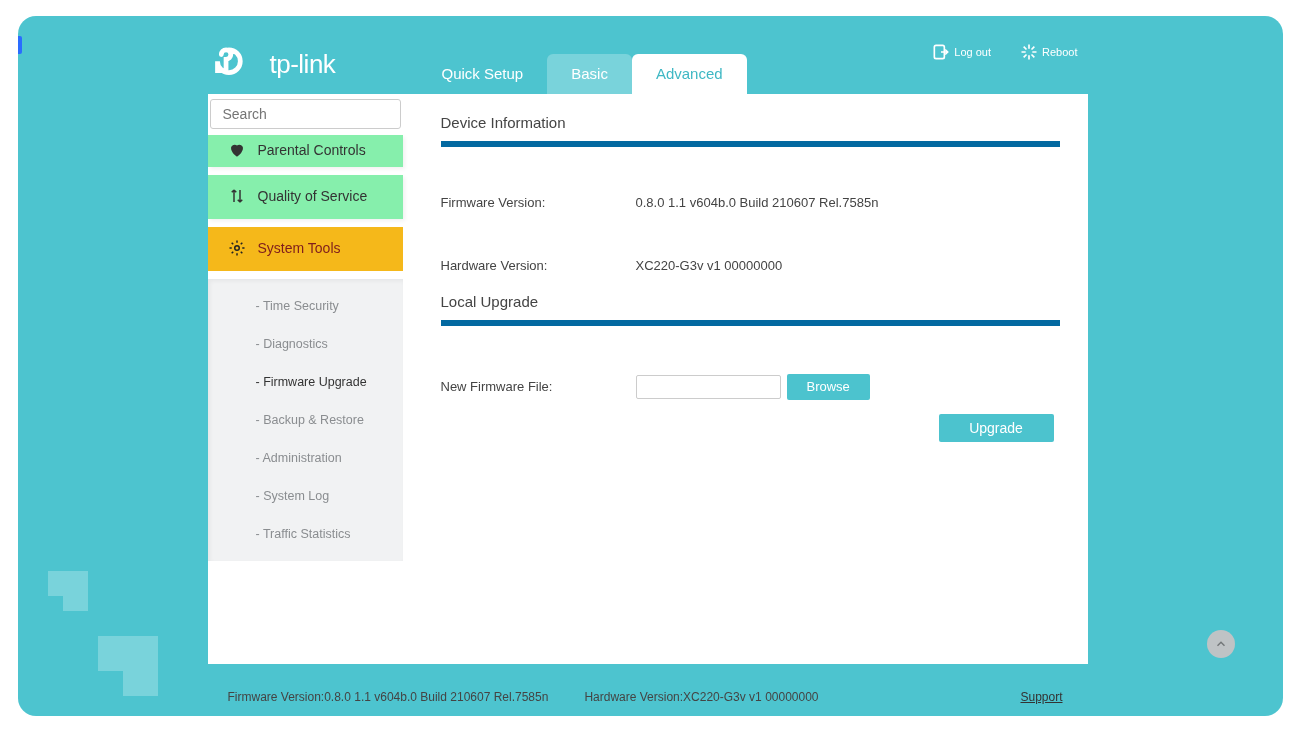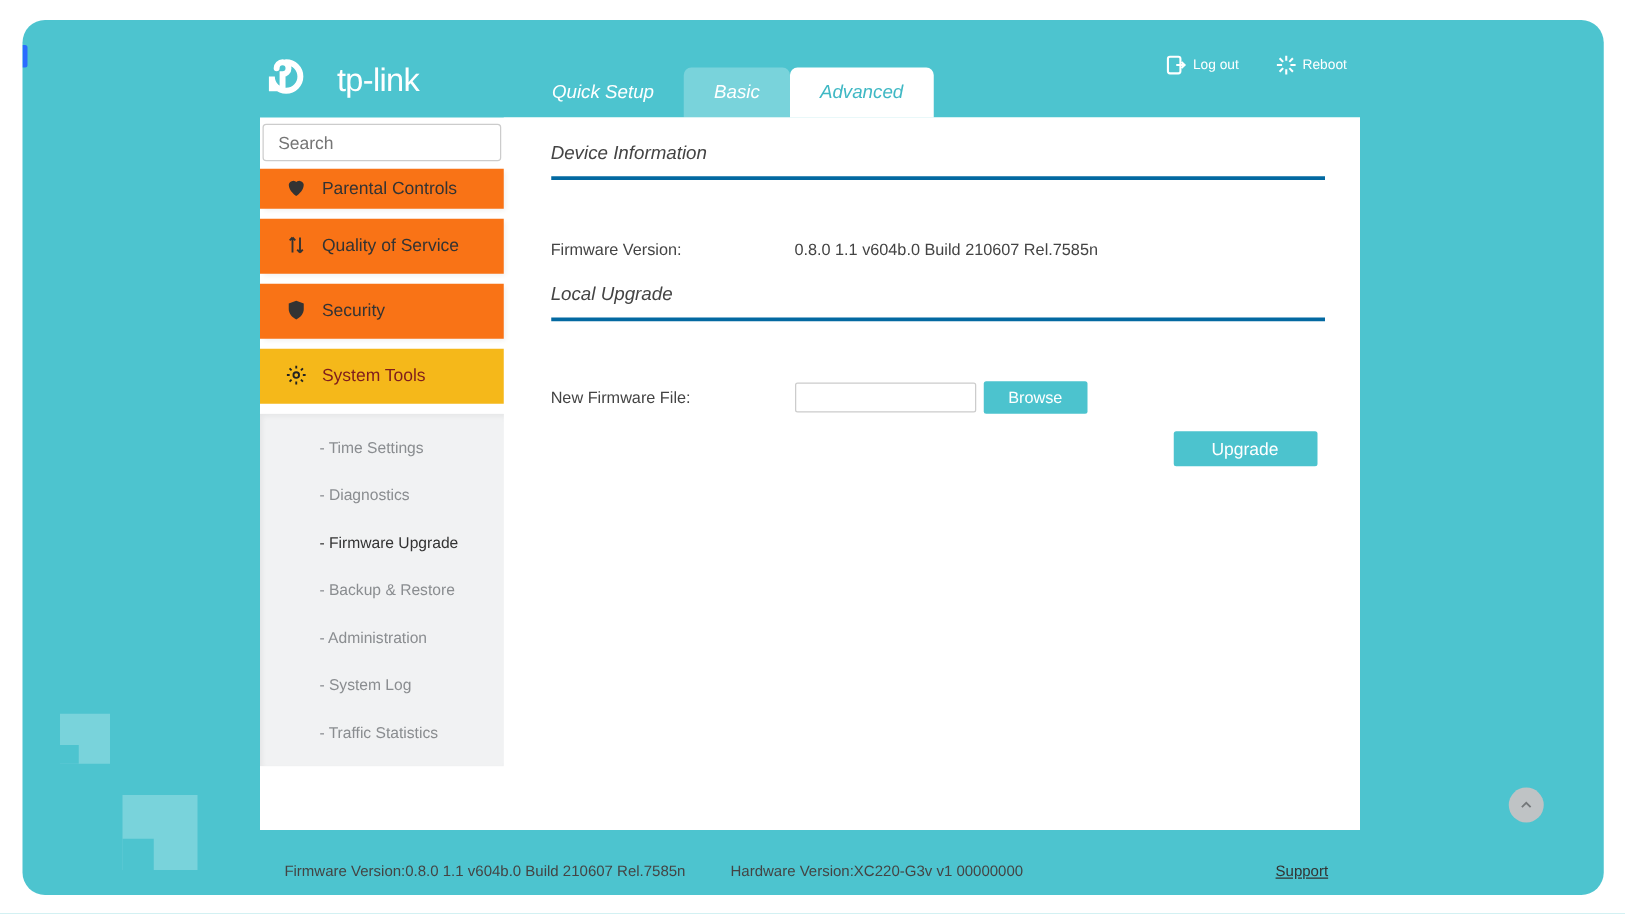--- a/index.html
+++ b/index.html
@@ -36,21 +36,21 @@
   }
   .logo {
     width: 210px; height: 58px;
     display: flex; align-items: center;
     color: #fff;
     gap: 24px;
   }
   .logo svg { width: 38px; height: 38px; }
   .logo-text { font-size: 26px; color: #fff; font-weight: 400; letter-spacing: -0.5px;}
 
-  .tabs { display: flex; align-items: center; height: 40px; margin-left: 0px; font-style: italic;}
+  .tabs { display: flex; align-items: center; height: 40px; margin-left: 0px;}
   .tab {
     padding: 0 24px;
     height: 40px;
     display: flex; align-items: center;
     color: #fff; font-size: 15px;
     cursor: pointer;
     border-radius: 6px 6px 0 0;
   }
   .tab.dim { background: rgba(255,255,255,0.25); color: #fff;}
   .tab.active {
@@ -91,21 +91,21 @@
     height:30px;
     margin: 0 2px 6px 2px;
     display:flex; align-items:center;
     padding:0 6px;
   }
   .search-wrap svg{width:18px;height:18px;stroke:#3fb8c4;fill:none;stroke-width:2;}
   .search-wrap input{
     border:none;outline:none;flex:1;font-size:14px;color:#15803d;margin-left:6px;background:transparent;
   }
   .nav-item{
-    background:#f97316;
+    background:#86efac;
     border-bottom:1px solid transparent;
     margin-bottom:8px;
     height:44px;
     display:flex; align-items:center;
     padding-left:20px;
     color:#333; font-size:14px;
     cursor:pointer;
     gap:12px;
     box-shadow: 2px 2px 4px rgba(0,0,0,0.06);
   }
@@ -135,23 +135,22 @@
   
   .main {
     flex:1;
     background:#fff;
     padding: 20px 28px 20px 38px;
     min-height: 540px;
   }
   .section-title{
     font-size:15px; color:#444;
     padding-bottom:10px;
-    border-bottom:3px solid #0369a1;
+    border-bottom:6px solid #0369a1;
     margin-bottom:14px;
-    font-style:italic;
   }
   .row{
     display:flex; align-items:center;
     font-size:13px; color:#444;
     margin-bottom: 14px;
     margin-top: 48px;
   }
   .row .label{ width:195px; color:#444;}
   .row .val{ color:#444;}
   .file-input{
@@ -259,51 +258,49 @@
               <path d="M12 21s-8-5-8-12a5 5 0 0 1 8-3 5 5 0 0 1 8 3c0 7-8 12-8 12z"></path>
             </svg>
           <span>Parental Controls</span>
         </div>
         <div class="nav-item">
           <svg viewBox="0 0 24 24">
               <path d="M8 4v16M8 4l-3 3M8 4l3 3 M16 20V4M16 20l-3-3M16 20l3-3" fill="none" stroke="#333" stroke-width="2"></path>
             </svg>
           <span>Quality of Service</span>
         </div>
-        <div class="nav-item">
-          <svg viewBox="0 0 24 24">
-              <path d="M12 2l8 3v6c0 5-3.5 9-8 11-4.5-2-8-6-8-11V5l8-3z"></path>
-            </svg>
-          <span>Security</span>
-        </div>
         <div class="nav-item active-cat">
           <svg viewBox="0 0 24 24">
               <circle cx="12" cy="12" r="3" fill="none" stroke="#222" stroke-width="2"></circle>
               <path d="M12 2v3M12 19v3M2 12h3M19 12h3M4.9 4.9l2.1 2.1M17 17l2.1 2.1M4.9 19.1L7 17M17 7l2.1-2.1" stroke="#222" stroke-width="2"></path>
             </svg>
           <span>System Tools</span>
         </div>
 
         <div class="sub-pane">
-          <div class="sub-item">- Time Settings</div>
+          <div class="sub-item">- Time Security</div>
           <div class="sub-item">- Diagnostics</div>
           <div class="sub-item current">- Firmware Upgrade</div>
           <div class="sub-item">- Backup &amp; Restore</div>
           <div class="sub-item">- Administration</div>
           <div class="sub-item">- System Log</div>
           <div class="sub-item">- Traffic Statistics</div>
         </div>
       </div>
 
       <div class="main">
         <div class="section-title">Device Information</div>
         <div class="row">
           <span class="label">Firmware Version:</span>
           <span class="val">0.8.0 1.1 v604b.0 Build 210607 Rel.7585n</span>
         </div>
+        <div class="row">
+          <span class="label">Hardware Version:</span>
+          <span class="val">XC220-G3v v1 00000000</span>
+        </div>
 
         <div class="section-title" style="margin-top:20px">Local Upgrade</div>
         <div class="row">
           <span class="label">New Firmware File:</span>
           <input class="file-input" type="text" style="">
           <button class="btn browse">Browse</button>
         </div>
         <div class="upgrade-row">
           <button class="btn upgrade">Upgrade</button>
         </div>

